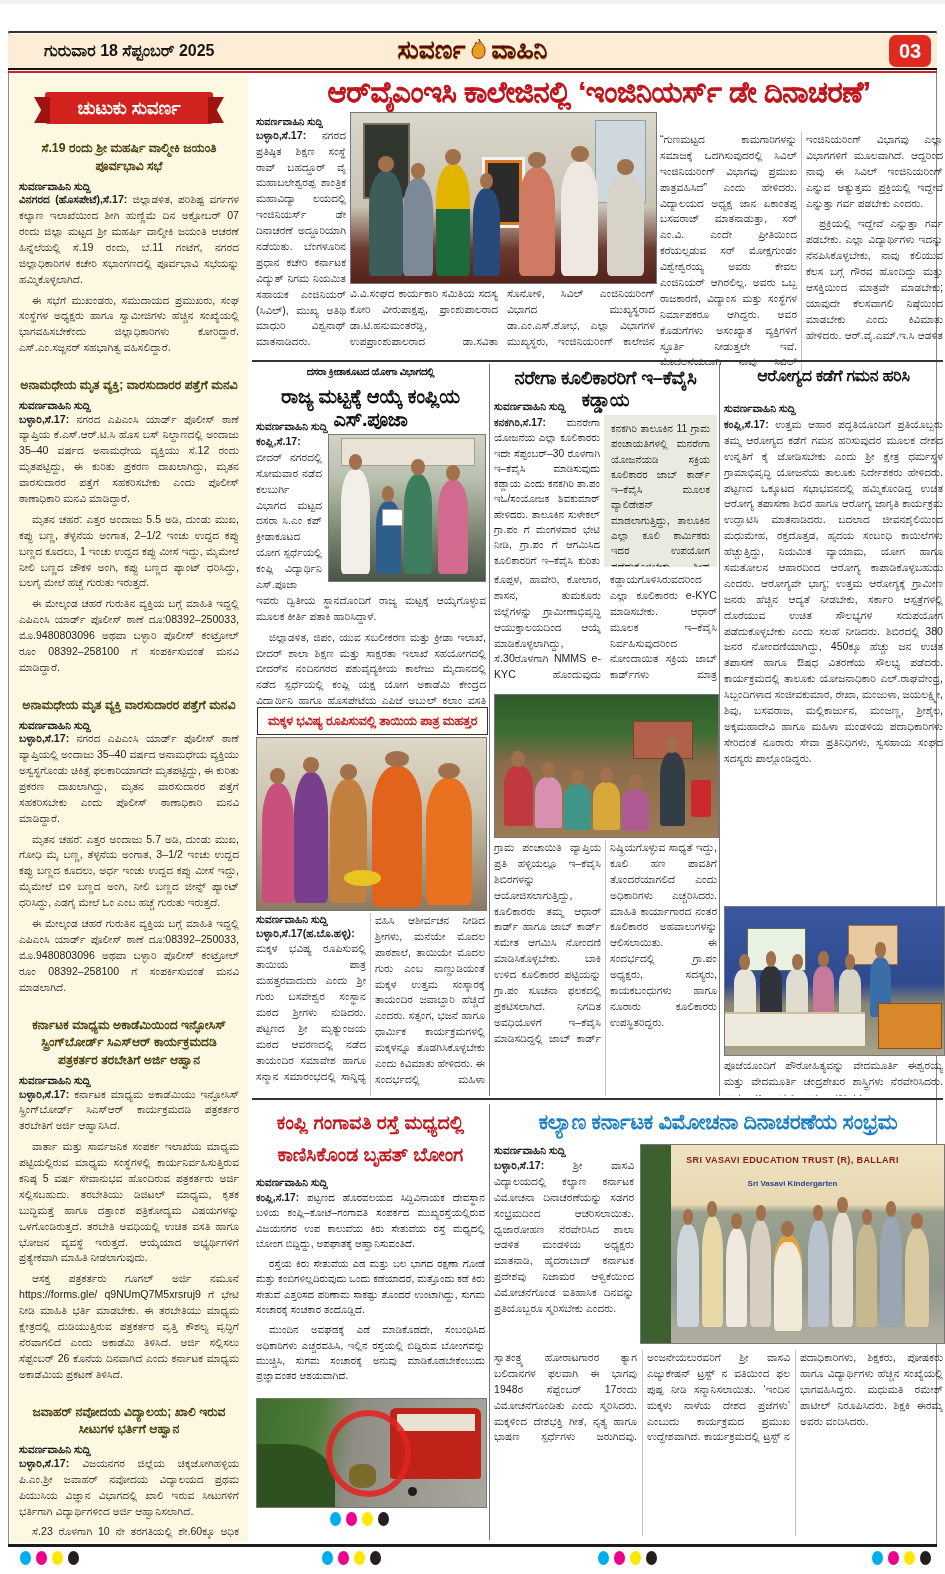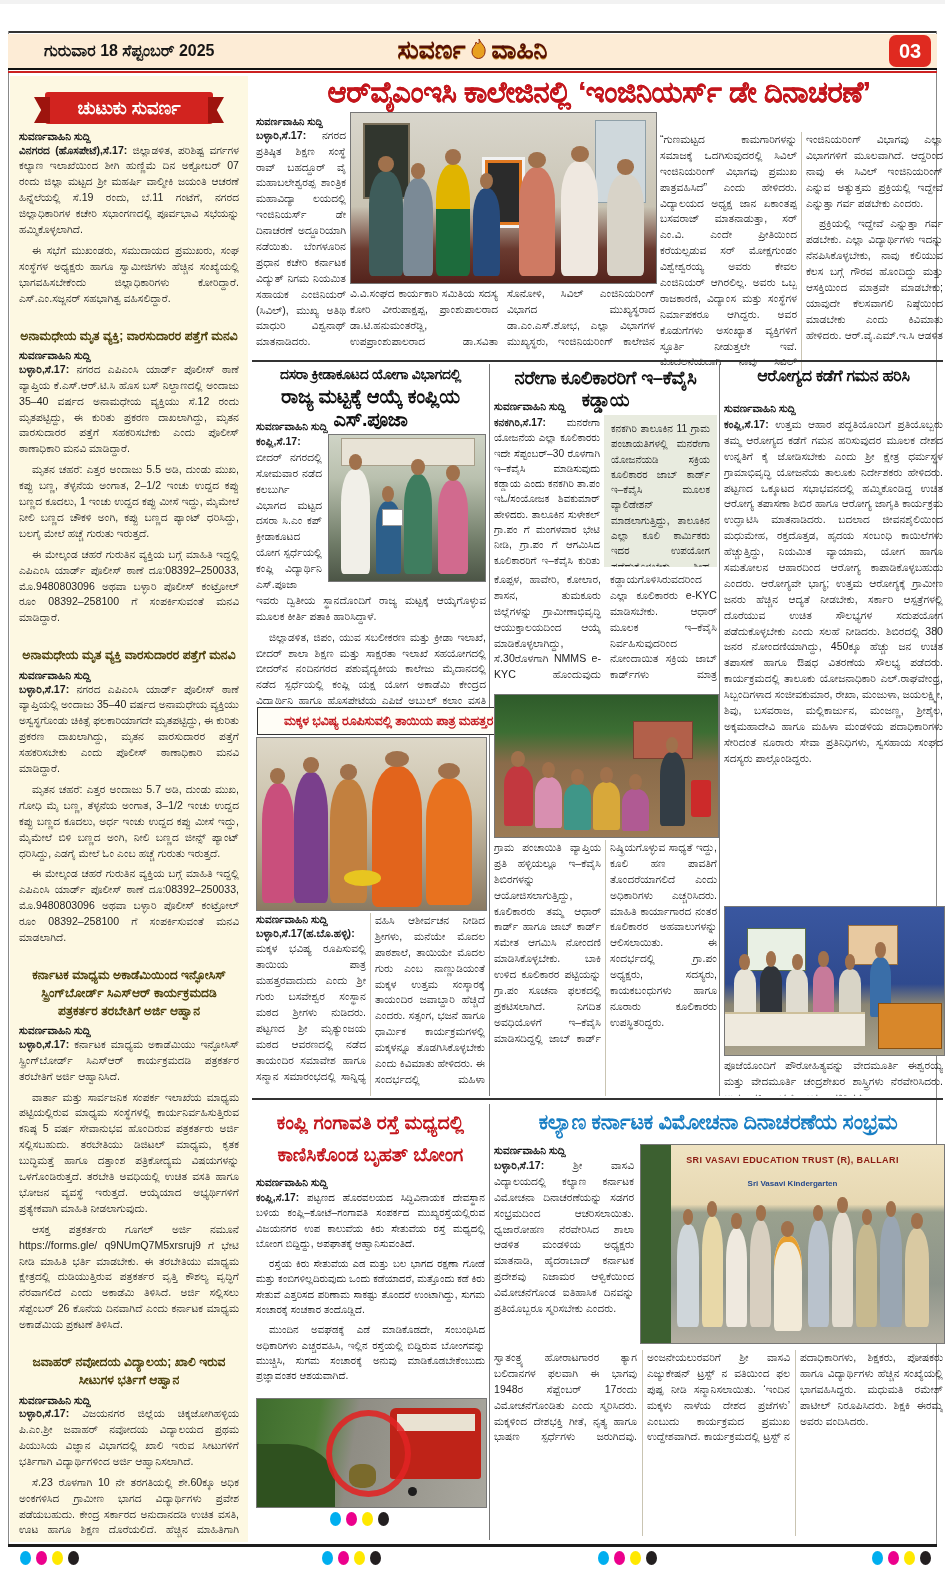--- a/index.html
+++ b/index.html
@@ -67,20 +67,21 @@
           </svg></span><span>ವಾಹಿನಿ</span>
     </div>
     <div id="page-badge">03</div>
   </div>
   <div class="rule" style="left:8px;top:64px;width:929px;height:2px;background:#111;"></div>
   <div class="rule" style="left:8px;top:67px;width:929px;height:1.6px;background:#cc2121;"></div>
 
   <div id="sidebar" class="abs">
     <div class="ribbon">ಚುಟುಕು ಸುವರ್ಣ</div>
 
+    <div class="side-head">ಸೆ.19 ರಂದು ಶ್ರೀ ಮಹರ್ಷಿ ವಾಲ್ಮೀಕಿ ಜಯಂತಿ ಪೂರ್ವಭಾವಿ ಸಭೆ</div>
     <div class="side-block body-txt">
       <div class="byline">ಸುವರ್ಣವಾಹಿನಿ ಸುದ್ದಿ</div>
       <p class="noind"><span class="dateline">ವಿನಗರದ (ಹೊಸಪೇಟೆ),ಸೆ.17:</span> <span>ಜಿಲ್ಲಾಡಳಿತ, ಪರಿಶಿಷ್ಟ ವರ್ಗಗಳ ಕಲ್ಯಾಣ ಇಲಾಖೆಯಿಂದ ಶೀಗಿ ಹುಣ್ಣಿಮೆ ದಿನ ಅಕ್ಟೋಬರ್ 07 ರಂದು ಜಿಲ್ಲಾ ಮಟ್ಟದ ಶ್ರೀ ಮಹರ್ಷಿ ವಾಲ್ಮೀಕಿ ಜಯಂತಿ ಆಚರಣೆ ಹಿನ್ನೆಲೆಯಲ್ಲಿ ಸೆ.19 ರಂದು, ಬೆ.11 ಗಂಟೆಗೆ, ನಗರದ ಜಿಲ್ಲಾಧಿಕಾರಿಗಳ ಕಚೇರಿ ಸಭಾಂಗಣದಲ್ಲಿ ಪೂರ್ವಭಾವಿ ಸಭೆಯನ್ನು ಹಮ್ಮಿಕೊಳ್ಳಲಾಗಿದೆ.</span></p>
       <p>ಈ ಸಭೆಗೆ ಮುಖಂಡರು, ಸಮುದಾಯದ ಪ್ರಮುಖರು, ಸಂಘ ಸಂಸ್ಥೆಗಳ ಅಧ್ಯಕ್ಷರು ಹಾಗೂ ಸ್ವಾಮೀಜಿಗಳು ಹೆಚ್ಚಿನ ಸಂಖ್ಯೆಯಲ್ಲಿ ಭಾಗವಹಿಸಬೇಕೆಂದು ಜಿಲ್ಲಾಧಿಕಾರಿಗಳು ಕೋರಿದ್ದಾರೆ. ಎಸ್.ಎಂ.ಸಜ್ಜನರ್ ಸಹಭಾಗಿತ್ವ ವಹಿಸಲಿದ್ದಾರೆ.</p>
     </div>
 
     <div class="side-head">ಅನಾಮಧೇಯ ಮೃತ ವ್ಯಕ್ತಿ; ವಾರಸುದಾರರ ಪತ್ತೆಗೆ ಮನವಿ</div>
     <div class="side-block body-txt">
       <div class="byline">ಸುವರ್ಣವಾಹಿನಿ ಸುದ್ದಿ</div>
       <p class="noind"><span class="dateline">ಬಳ್ಳಾರಿ,ಸೆ.17:</span> <span>ನಗರದ ಎಪಿಎಂಸಿ ಯಾರ್ಡ್ ಪೊಲೀಸ್ ಠಾಣೆ ವ್ಯಾಪ್ತಿಯ ಕೆ.ಎಸ್.ಆರ್.ಟಿ.ಸಿ ಹೊಸ ಬಸ್ ನಿಲ್ದಾಣದಲ್ಲಿ ಅಂದಾಜು 35–40 ವರ್ಷದ ಅನಾಮಧೇಯ ವ್ಯಕ್ತಿಯು ಸೆ.12 ರಂದು ಮೃತಪಟ್ಟಿದ್ದು, ಈ ಕುರಿತು ಪ್ರಕರಣ ದಾಖಲಾಗಿದ್ದು, ಮೃತನ ವಾರಸುದಾರರ ಪತ್ತೆಗೆ ಸಹಕರಿಸಬೇಕು ಎಂದು ಪೊಲೀಸ್ ಠಾಣಾಧಿಕಾರಿ ಮನವಿ ಮಾಡಿದ್ದಾರೆ.</span></p>
@@ -141,38 +142,38 @@
   <div class="abs body-txt col2" style="left:660px;top:128px;width:283px;height:240px;">
     <p class="noind">“ಗುಣಮಟ್ಟದ ಕಾಮಗಾರಿಗಳನ್ನು ಸಮಾಜಕ್ಕೆ ಒದಗಿಸುವುದರಲ್ಲಿ ಸಿವಿಲ್ ಇಂಜಿನಿಯರಿಂಗ್ ವಿಭಾಗವು ಪ್ರಮುಖ ಪಾತ್ರವಹಿಸಿದೆ” ಎಂದು ಹೇಳಿದರು. ವಿದ್ಯಾಲಯದ ಅಧ್ಯಕ್ಷ ಜಾನ ಏಕಾಂತಪ್ಪ ಬಸವರಾಜ್ ಮಾತನಾಡುತ್ತಾ, ಸರ್ ಎಂ.ವಿ. ಎಂದೇ ಪ್ರೀತಿಯಿಂದ ಕರೆಯಲ್ಪಡುವ ಸರ್ ಮೋಕ್ಷಗುಂಡಂ ವಿಶ್ವೇಶ್ವರಯ್ಯ ಅವರು ಕೇವಲ ಎಂಜಿನಿಯರ್ ಆಗಿರಲಿಲ್ಲ. ಅವರು ಒಬ್ಬ ರಾಜಕಾರಣಿ, ವಿದ್ಯಾಂಸ ಮತ್ತು ಸಂಸ್ಥೆಗಳ ನಿರ್ಮಾಪಕರೂ ಆಗಿದ್ದರು. ಅವರ ಕೊಡುಗೆಗಳು ಅಸಂಖ್ಯಾತ ವ್ಯಕ್ತಿಗಳಿಗೆ ಸ್ಫೂರ್ತಿ ನೀಡುತ್ತಲೇ ಇವೆ. ಮೊದಲನೆಯದಾಗಿ ನಾವು ಸಿವಿಲ್ ಇಂಜಿನಿಯರಿಂಗ್ ವಿಭಾಗವು ಎಲ್ಲಾ ವಿಭಾಗಗಳಿಗೆ ಮೂಲವಾಗಿದೆ. ಆದ್ದರಿಂದ ನಾವು ಈ ಸಿವಿಲ್ ಇಂಜಿನಿಯರಿಂಗ್ ಎನ್ನುವ ಅತ್ಯುತ್ತಮ ಪ್ರಕ್ರಿಯಲ್ಲಿ ಇದ್ದೇವೆ ಎನ್ನುತ್ತಾ ಗರ್ವ ಪಡಬೇಕು ಎಂದರು.</p>
     <p>ಪ್ರಕ್ರಿಯಲ್ಲಿ ಇದ್ದೇವೆ ಎನ್ನುತ್ತಾ ಗರ್ವ ಪಡಬೇಕು. ಎಲ್ಲಾ ವಿದ್ಯಾರ್ಥಿಗಳು ಇದನ್ನು ನೆನಪಿಸಿಕೊಳ್ಳಬೇಕು, ನಾವು ಕಲಿಯುವ ಕೆಲಸ ಬಗ್ಗೆ ಗೌರವ ಹೊಂದಿದ್ದು ಮತ್ತು ಆಸಕ್ತಿಯಿಂದ ಮಾತ್ರವೇ ಮಾಡಬೇಕು; ಯಾವುದೇ ಕೆಲಸವಾಗಲಿ ನಿಷ್ಠೆಯಿಂದ ಮಾಡಬೇಕು ಎಂದು ಕಿವಿಮಾತು ಹೇಳಿದರು. ಆರ್.ವೈ.ಎಮ್.ಇ.ಸಿ ಆಡಳಿತ ಮಂಡಳಿಯ ಸದಸ್ಯ ಬಾಡದ ಏಕಾಂತಪ್ಪ ಹಾಜರಿದ್ದರು.</p>
   </div>
 
   <div class="rule" style="left:252px;top:356px;width:691px;height:1.5px;"></div>
   <div class="vline" style="left:489px;top:360px;height:732px;"></div>
   <div class="vline" style="left:719px;top:360px;height:732px;"></div>
   <div class="rule" style="left:252px;top:1094px;width:691px;height:1.5px;"></div>
 
-  <div class="abs mid-head" style="left:255px;top:362px;width:231px;font-size:14px;">ದಸರಾ ಕ್ರೀಡಾಕೂಟದ ಯೋಗಾ ವಿಭಾಗದಲ್ಲಿ</div>
+  <div class="abs mid-head" style="left:255px;top:362px;width:231px;font-size:10px;">ದಸರಾ ಕ್ರೀಡಾಕೂಟದ ಯೋಗಾ ವಿಭಾಗದಲ್ಲಿ</div>
   <div class="abs mid-head" style="left:255px;top:381px;width:231px;font-size:19.5px;">ರಾಜ್ಯ ಮಟ್ಟಕ್ಕೆ ಆಯ್ಕೆ ಕಂಪ್ಲಿಯ ಎಸ್.ಪೂಜಾ</div>
   <div class="abs byline" style="left:256px;top:416px;">ಸುವರ್ಣವಾಹಿನಿ ಸುದ್ದಿ</div>
   <div class="abs body-txt" style="left:256px;top:430px;width:230px;height:270px;">
     <div class="ph" style="position:relative;float:right;width:156px;height:146px;margin:0 0 4px 6px;background:linear-gradient(#cfd4c6 0%,#b9c0ae 30%,#6e7a66 75%,#4c5546 100%);">
       <div style="position:absolute;left:8%;top:2%;width:84%;height:18%;background:#e8e3d6;border:1px solid #a89f8a;"></div>
       <div class="fg" style="left:8%;bottom:5%;width:18%;height:72%;background:#f1efe8;"></div>
       <div class="fg" style="left:30%;bottom:5%;width:16%;height:50%;background:#2d5f8a;"></div>
       <div class="fg" style="left:48%;bottom:5%;width:18%;height:68%;background:#3f7d5f;"></div>
       <div class="fg" style="left:70%;bottom:5%;width:19%;height:64%;background:#d16a8e;"></div>
       <div style="position:absolute;left:34%;bottom:38%;width:12%;height:10%;background:#fff;border:1px solid #999;"></div>
     </div>
     <p class="noind"><span class="dateline">ಕಂಪ್ಲಿ,ಸೆ.17:</span> <span>ಬೀದರ್ ನಗರದಲ್ಲಿ ಸೋಮವಾರ ನಡೆದ ಕಲಬುರ್ಗಿ ವಿಭಾಗದ ಮಟ್ಟದ ದಸರಾ ಸಿ.ಎಂ ಕಪ್ ಕ್ರೀಡಾಕೂಟದ ಯೋಗ ಸ್ಪರ್ಧೆಯಲ್ಲಿ ಕಂಪ್ಲಿ ವಿದ್ಯಾರ್ಥಿನಿ ಎಸ್.ಪೂಜಾ ಇವರು ದ್ವಿತೀಯ ಸ್ಥಾನದೊಂದಿಗೆ ರಾಜ್ಯ ಮಟ್ಟಕ್ಕೆ ಆಯ್ಕೆಗೊಳ್ಳುವ ಮೂಲಕ ಕೀರ್ತಿ ಪತಾಕಿ ಹಾರಿಸಿದ್ದಾಳೆ.</span></p>
     <p>ಜಿಲ್ಲಾಡಳಿತ, ಜಿಪಂ, ಯುವ ಸಬಲೀಕರಣ ಮತ್ತು ಕ್ರೀಡಾ ಇಲಾಖೆ, ಬೀದರ್ ಶಾಲಾ ಶಿಕ್ಷಣ ಮತ್ತು ಸಾಕ್ಷರತಾ ಇಲಾಖೆ ಸಹಯೋಗದಲ್ಲಿ ಬೀದರ್‌ನ ನಂದಿನಗರದ ಪಶುವೈದ್ಯಕೀಯ ಕಾಲೇಜು ಮೈದಾನದಲ್ಲಿ ನಡೆದ ಸ್ಪರ್ಧೆಯಲ್ಲಿ ಕಂಪ್ಲಿ ಯಕ್ಷ ಯೋಗ ಅಕಾಡೆಮಿ ಕೇಂದ್ರದ ವಿದ್ಯಾರ್ಥಿನಿ ಹಾಗೂ ಹೊಸಪೇಟೆಯ ಎಪಿಜೆ ಅಬ್ದುಲ್ ಕಲಾಂ ವಸತಿ ಶಾಲೆಯಲ್ಲಿ ವಿದ್ಯಾಭ್ಯಾಸ ಮಾಡುತ್ತಿರುವ ಎಸ್.ಪೂಜಾ ಸಾಧನೆಗೈದು, ಕಂಪ್ಲಿಗೆ ಕೀರ್ತಿ ತರುವ ಜೊತೆಗೆ ಯೋಗಾಭಿಮಾನಿಗಳ ಗಮನ ಸೆಳೆದಿದ್ದಾಳೆ.</p>
 
   </div>
 
-  <div class="abs boxed-head" style="left:257px;top:703px;width:229px;height:26px;padding-left:16px;">ಮಕ್ಕಳ ಭವಿಷ್ಯ ರೂಪಿಸುವಲ್ಲಿ ತಾಯಿಯ ಪಾತ್ರ ಮಹತ್ತರ</div>
+  <div class="abs boxed-head" style="left:257px;top:703px;width:229px;height:26px;">ಮಕ್ಕಳ ಭವಿಷ್ಯ ರೂಪಿಸುವಲ್ಲಿ ತಾಯಿಯ ಪಾತ್ರ ಮಹತ್ತರ</div>
   <div class="ph" style="left:256px;top:733px;width:229px;height:172px;background:linear-gradient(#ded8c8 0%,#cbc2ac 40%,#8a7a62 100%);">
     <div class="fg" style="left:2%;bottom:4%;width:14%;height:70%;background:#c94f7c;"></div>
     <div class="fg" style="left:16%;bottom:4%;width:15%;height:76%;background:#7a3f8c;"></div>
     <div class="fg" style="left:32%;bottom:4%;width:16%;height:72%;background:#c2803f;"></div>
     <div class="fg" style="left:50%;bottom:2%;width:22%;height:82%;background:#e2641c;"></div>
     <div class="fg" style="left:74%;bottom:3%;width:20%;height:74%;background:#e8721f;"></div>
     <div style="position:absolute;left:38%;bottom:14%;width:16%;height:9%;background:#e8c520;border-radius:50%;"></div>
   </div>
   <div class="abs body-txt col2" style="left:256px;top:909px;width:229px;height:183px;">
     <div class="byline">ಸುವರ್ಣವಾಹಿನಿ ಸುದ್ದಿ</div>

